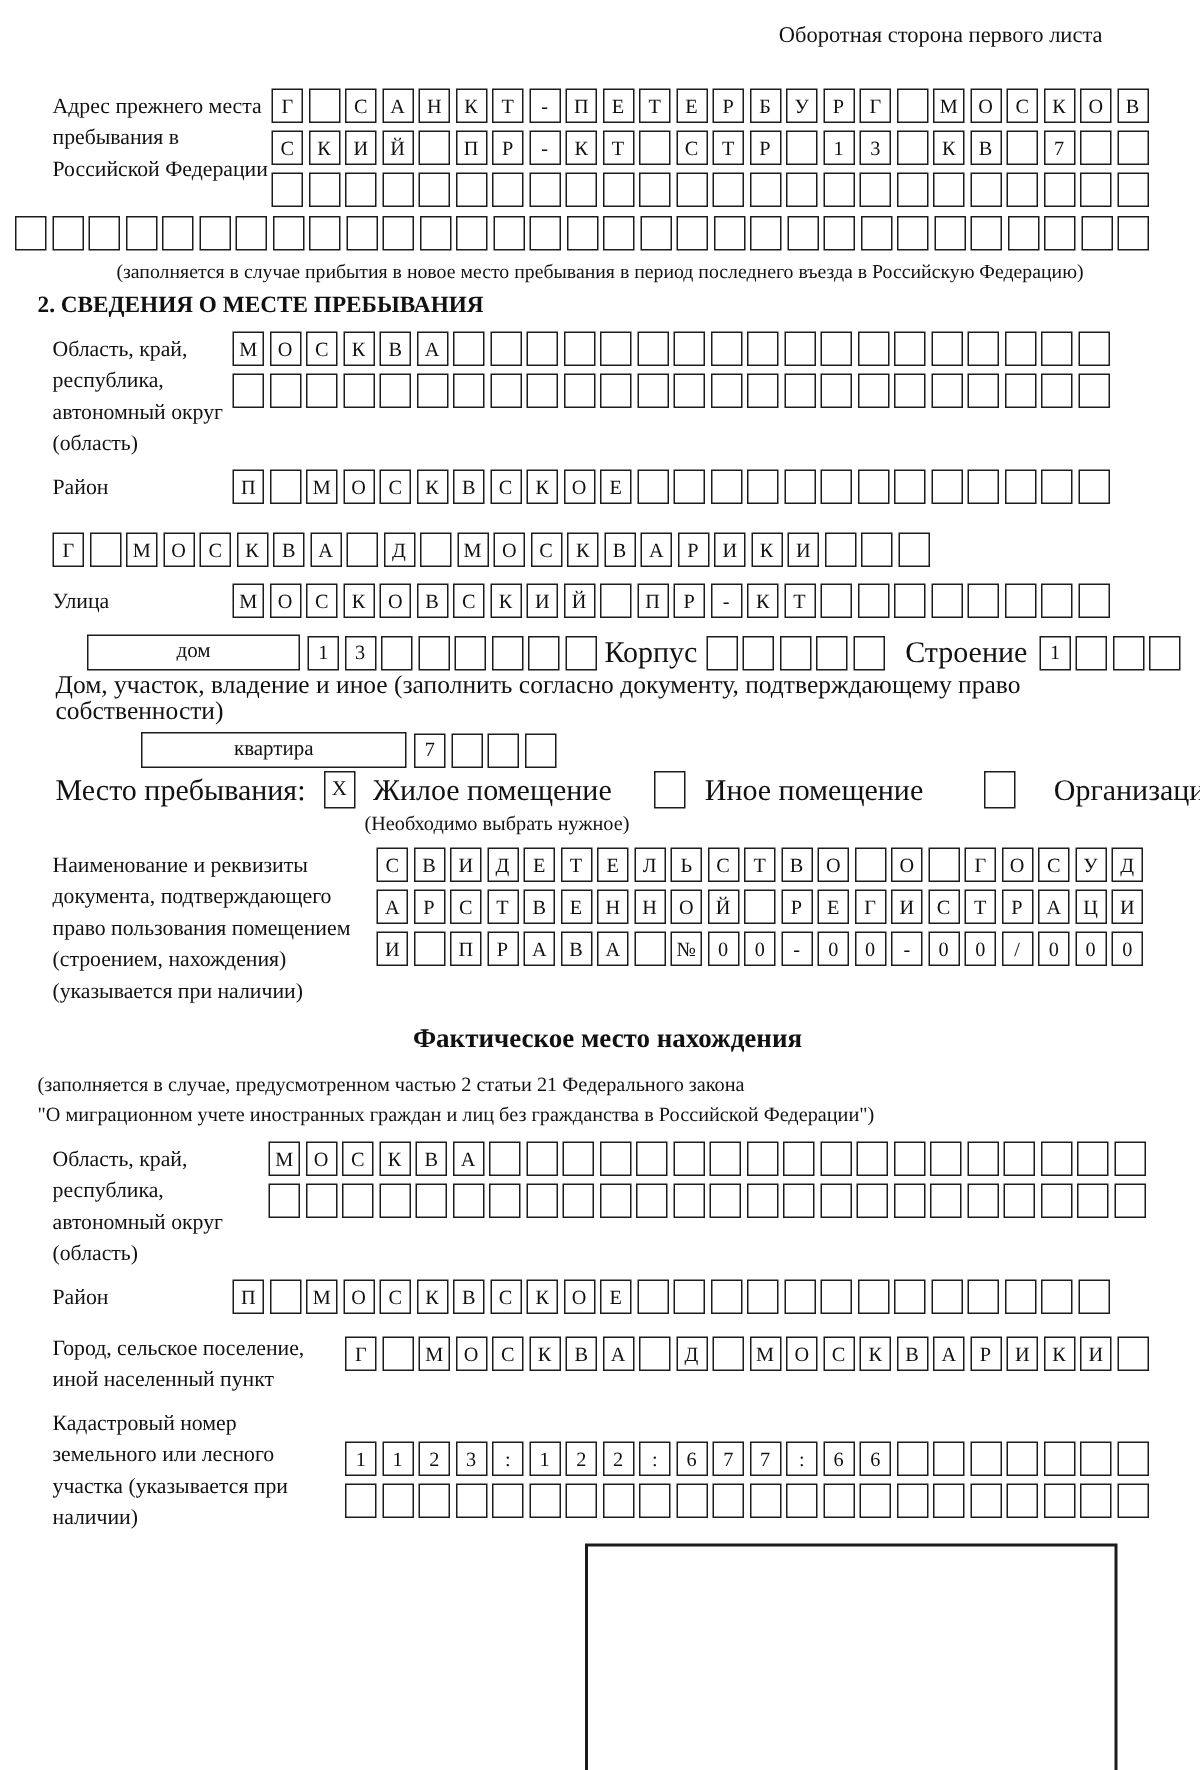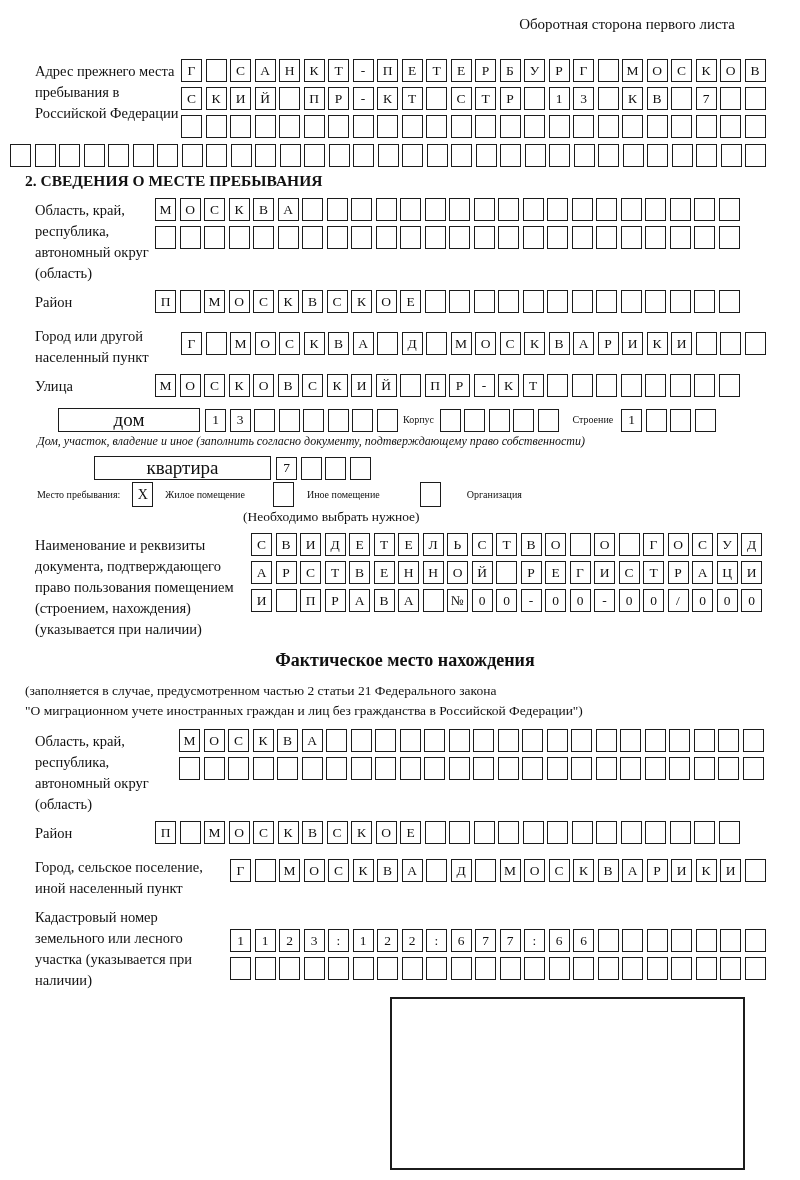--- a/index.html
+++ b/index.html
@@ -38,45 +38,44 @@
     background:#fff;
   }
   .overflow-row{margin-left:-25px;margin-top:1px;}
   .caption{
     font-size:13.2px;line-height:17px;
     text-align:center;
     margin:2px 0 6px -25px;
     width:780px;
   }
   .caption-left{
-    font-size:12px;line-height:17px;
+    font-size:17px;line-height:17px;
     margin:1px 0 6px 2px;
-    font-style:italic;
   }
   .h2{
     font-size:15.5px;font-weight:bold;
     margin:2px 0 8px -10px;width:760px;
   }
   .h3{
     font-size:18px;font-weight:bold;text-align:center;
     margin:10px 0 10px -10px;width:760px;
   }
   .note{
     font-size:13.5px;line-height:20px;text-align:left;
     margin-left:-10px;width:760px;
   }
   .mb6{margin-bottom:6px;}
   .wbox{
     box-sizing:border-box;
     height:24px;border:1.7px solid #1c1c1c;
     display:flex;align-items:center;justify-content:center;
-    font-size:19px;
+    font-size:14px;
     margin-right:5px;flex:0 0 auto;
   }
-  .inline-lbl{font-size:10px;line-height:24px;flex:0 0 auto;}
+  .inline-lbl{font-size:20px;line-height:24px;flex:0 0 auto;}
   .chk{
     box-sizing:border-box;flex:0 0 auto;
     width:21px;height:25px;border:1.7px solid #1c1c1c;
     display:flex;align-items:center;justify-content:center;
     font-size:14px;
   }
   .place-row{display:flex;align-items:center;margin:2px 0 2px 2px;}
   .hint{font-size:13.5px;margin:2px 0 8px 208px;}
   .stamp-box{
     box-sizing:border-box;
@@ -203,20 +202,21 @@
       <span class="cell"></span>
       <span class="cell"></span>
       <span class="cell"></span>
       <span class="cell"></span>
       <span class="cell"></span>
       <span class="cell"></span>
       <span class="cell"></span>
       <span class="cell"></span>
       <span class="cell"></span>
     </div>
+  <div class="caption">(заполняется в случае прибытия в новое место пребывания в период последнего въезда в Российскую Федерацию)</div>
 
   <div class="h2">2. СВЕДЕНИЯ О МЕСТЕ ПРЕБЫВАНИЯ</div>
 
   <div class="frow mb6">
     <div class="lbl" style="width:120px;">Область, край, республика, автономный округ (область)</div>
     <div class="rows">
       <div class="cellrow">
           <span class="cell">М</span>
           <span class="cell">О</span>
           <span class="cell">С</span>
@@ -295,21 +295,20 @@
         <span class="cell"></span>
         <span class="cell"></span>
         <span class="cell"></span>
         <span class="cell"></span>
         <span class="cell"></span>
         <span class="cell"></span>
       </div>
   </div>
 
   <div class="frow mb6">
-    <div class="lbl" style="width:146px;">Город или другой населенный пункт</div>
     <div class="cellrow pt8">
         <span class="cell">Г</span>
         <span class="cell"></span>
         <span class="cell">М</span>
         <span class="cell">О</span>
         <span class="cell">С</span>
         <span class="cell">К</span>
         <span class="cell">В</span>
         <span class="cell">А</span>
         <span class="cell"></span>

